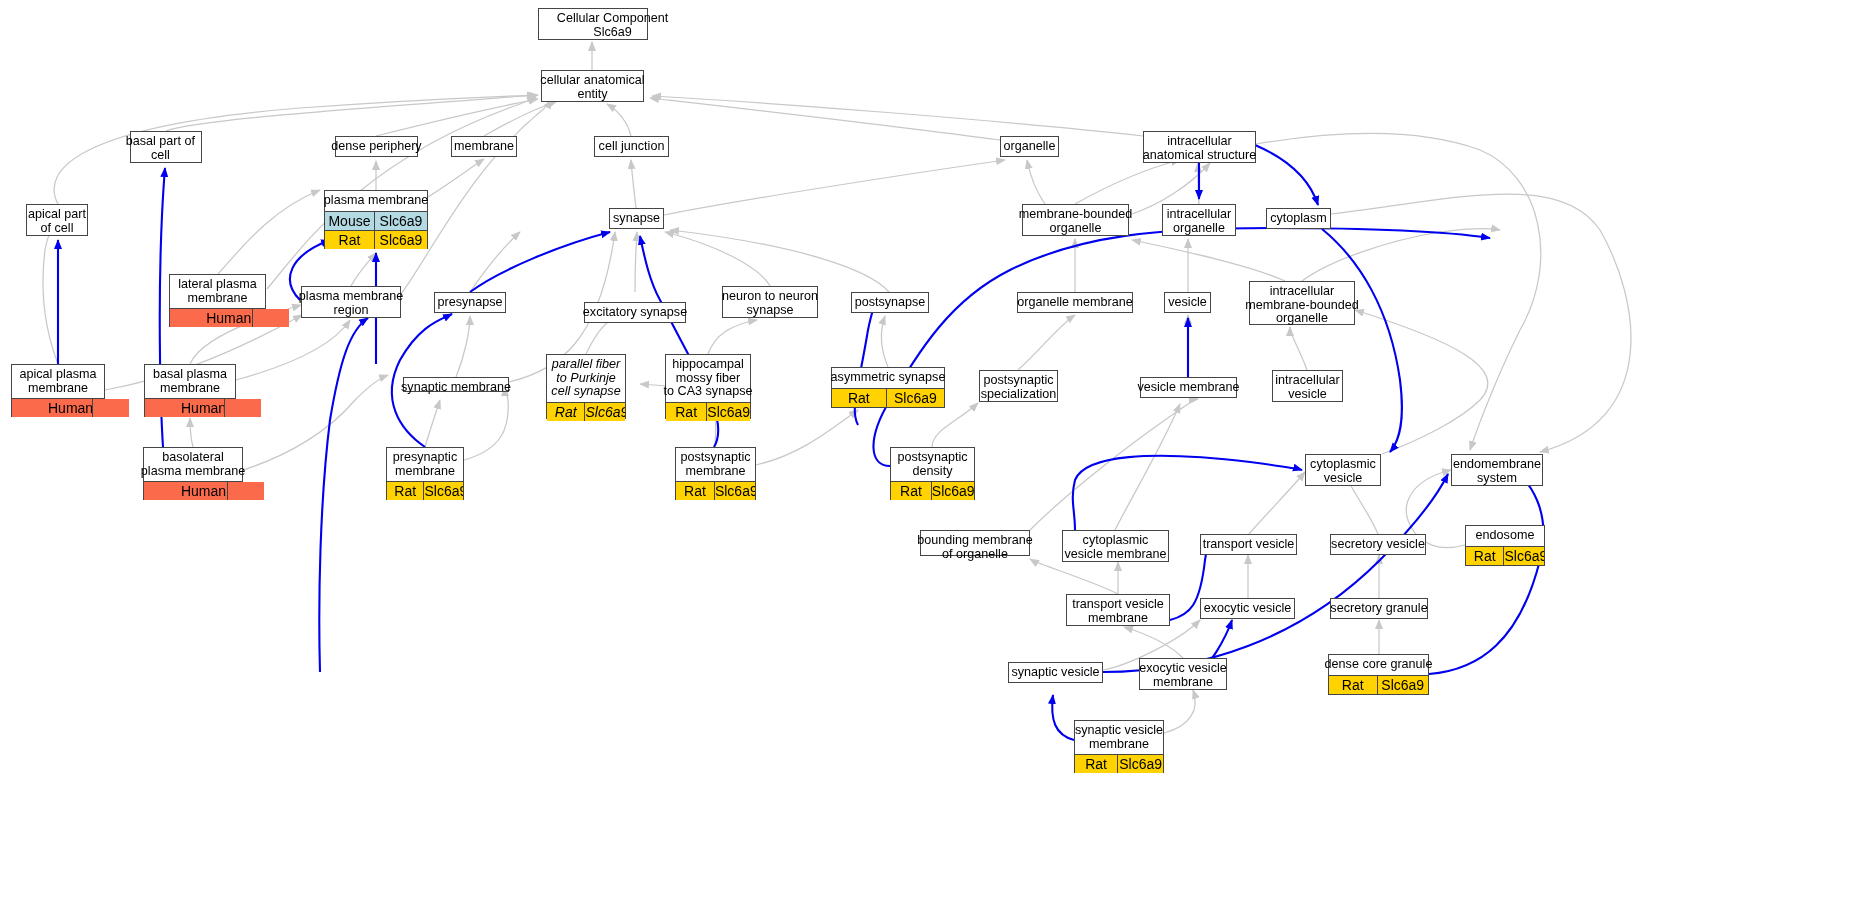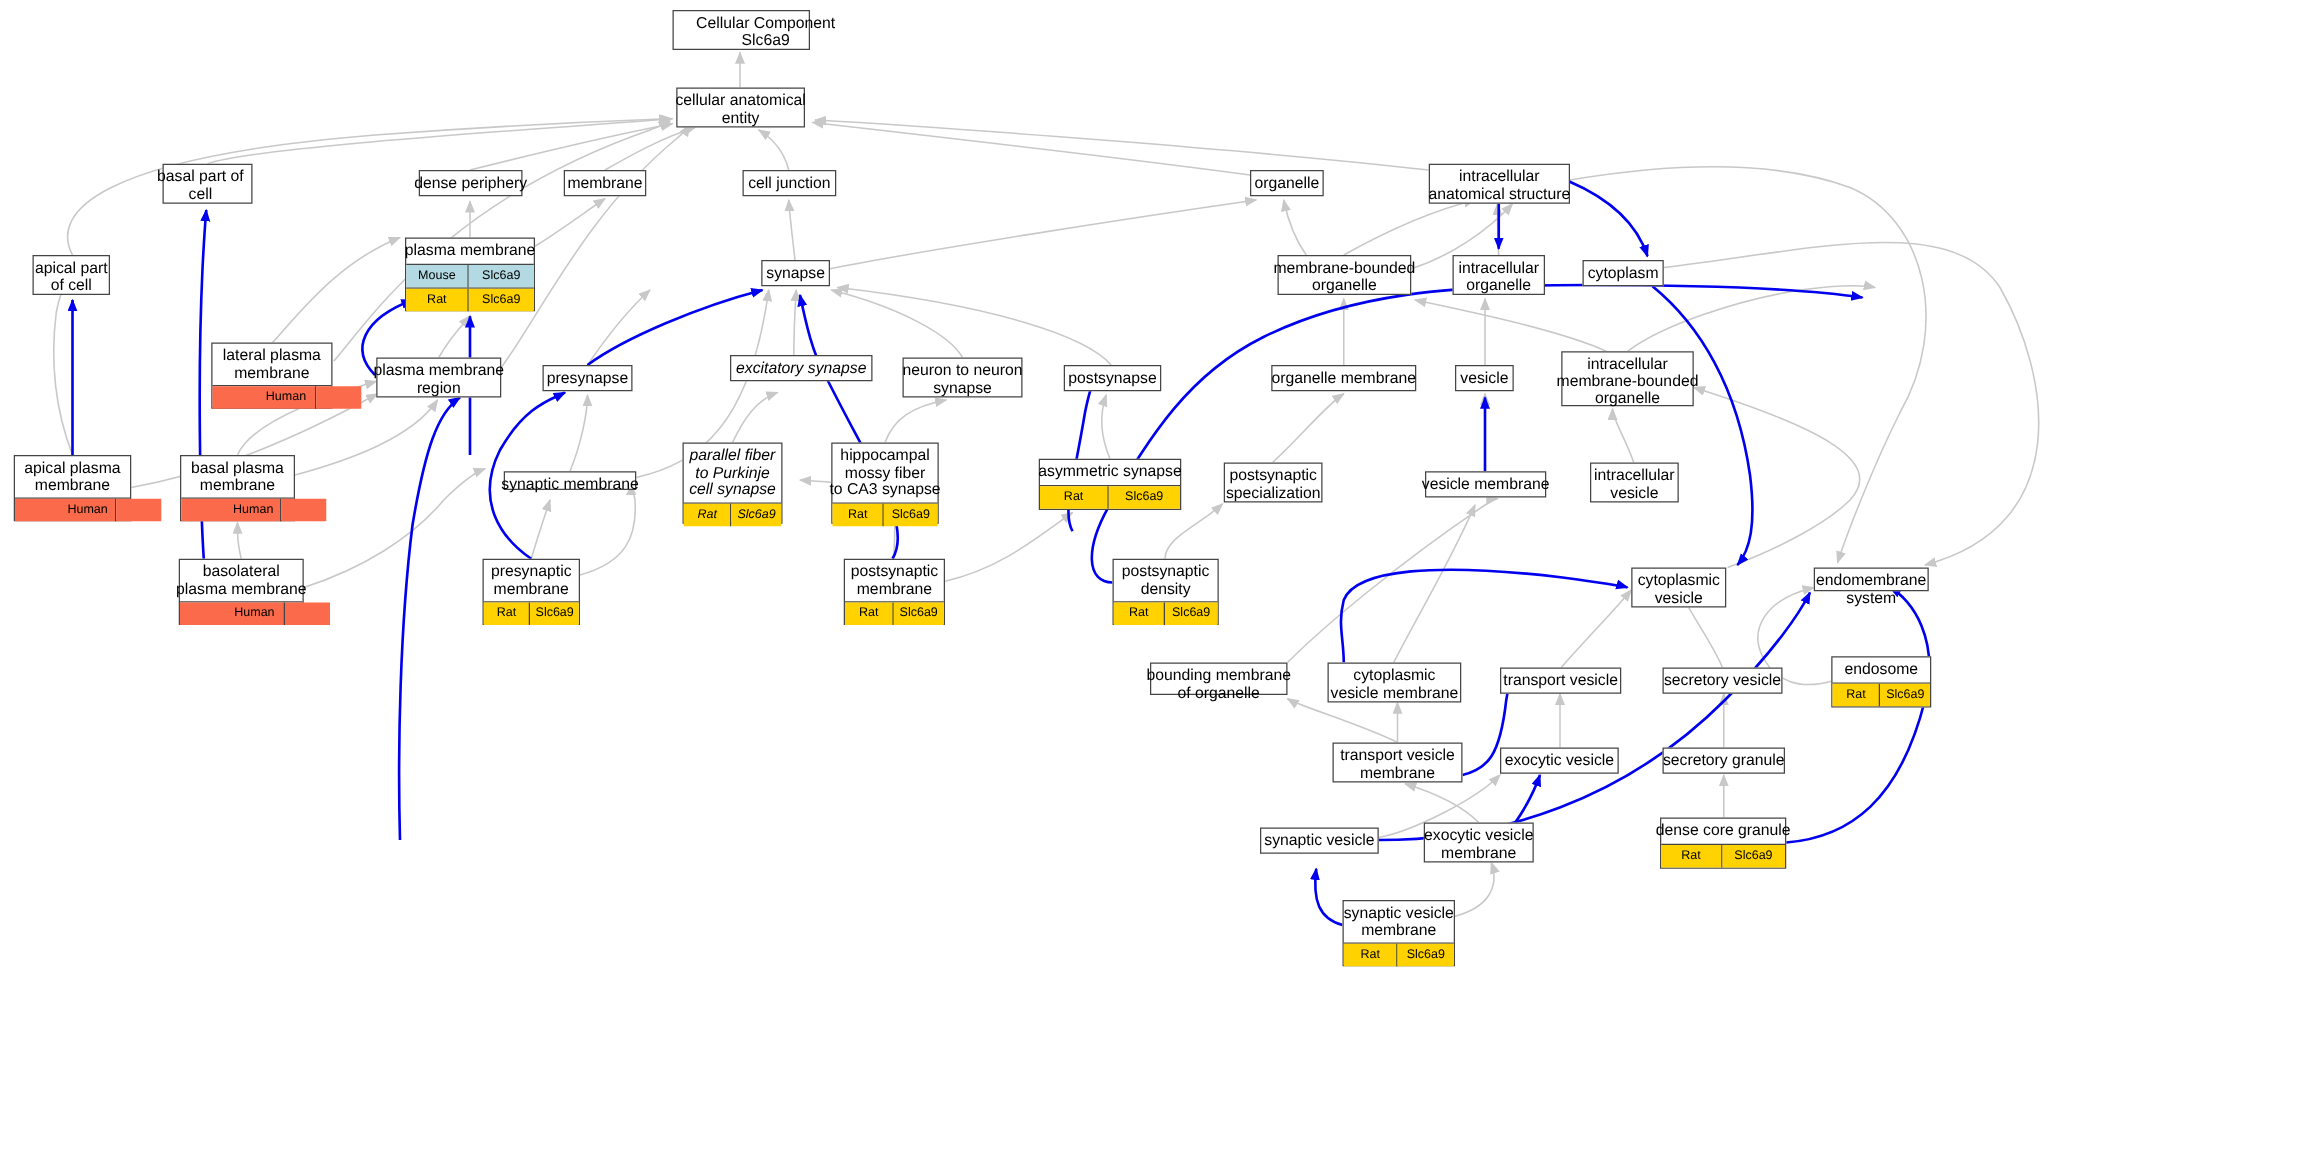--- a/index.html
+++ b/index.html
@@ -44,21 +44,21 @@
     align-items: center;
     justify-content: center;
     flex: 1 1 auto;
     white-space: pre;
   }
   .ann-row {
     display: flex;
     border-top: 1.4px solid #454545;
     height: 18px;
     line-height: 18px;
-    font-size: 10px;
+    font-size: 14px;
   }
   .ann-species {
     flex: 0 0 48%;
     border-right: 1.4px solid #454545;
     text-align: center;
     overflow: hidden;
     white-space: nowrap;
   }
   .ann-gene {
     flex: 1 1 auto;
@@ -241,21 +241,21 @@
           <div class="ann-gene">SLC6A9</div>
         </div>
       </div>
       <div class="node" style="left: 301px; top: 286px; width: 100px; height: 32px;">
         <div class="node-title">plasma membrane
 region</div>
       </div>
       <div class="node" style="left: 434px; top: 292px; width: 72px; height: 21px;">
         <div class="node-title">presynapse</div>
       </div>
-      <div class="node" style="left: 584px; top: 284px; width: 114px; height: 21px; font-style: italic;">
+      <div class="node" style="left: 584px; top: 302px; width: 102px; height: 21px;">
         <div class="node-title">excitatory synapse</div>
       </div>
       <div class="node" style="left: 722px; top: 286px; width: 96px; height: 32px;">
         <div class="node-title">neuron to neuron
 synapse</div>
       </div>
       <div class="node" style="left: 851px; top: 292px; width: 78px; height: 21px;">
         <div class="node-title">postsynapse</div>
       </div>
       <div class="node" style="left: 1017px; top: 292px; width: 116px; height: 21px;">
@@ -353,21 +353,21 @@
 density</div>
         <div class="ann-row sp-rat">
           <div class="ann-species">Rat</div>
           <div class="ann-gene">Slc6a9</div>
         </div>
       </div>
       <div class="node" style="left: 1305px; top: 454px; width: 76px; height: 32px;">
         <div class="node-title">cytoplasmic
 vesicle</div>
       </div>
-      <div class="node" style="left: 1451px; top: 454px; width: 92px; height: 19px;">
+      <div class="node" style="left: 1451px; top: 454px; width: 92px; height: 32px;">
         <div class="node-title">endomembrane
 system</div>
       </div>
       <div class="node" style="left: 1465px; top: 525px; width: 80px; height: 41px;">
         <div class="node-title">endosome</div>
         <div class="ann-row sp-rat">
           <div class="ann-species">Rat</div>
           <div class="ann-gene">Slc6a9</div>
         </div>
       </div>

